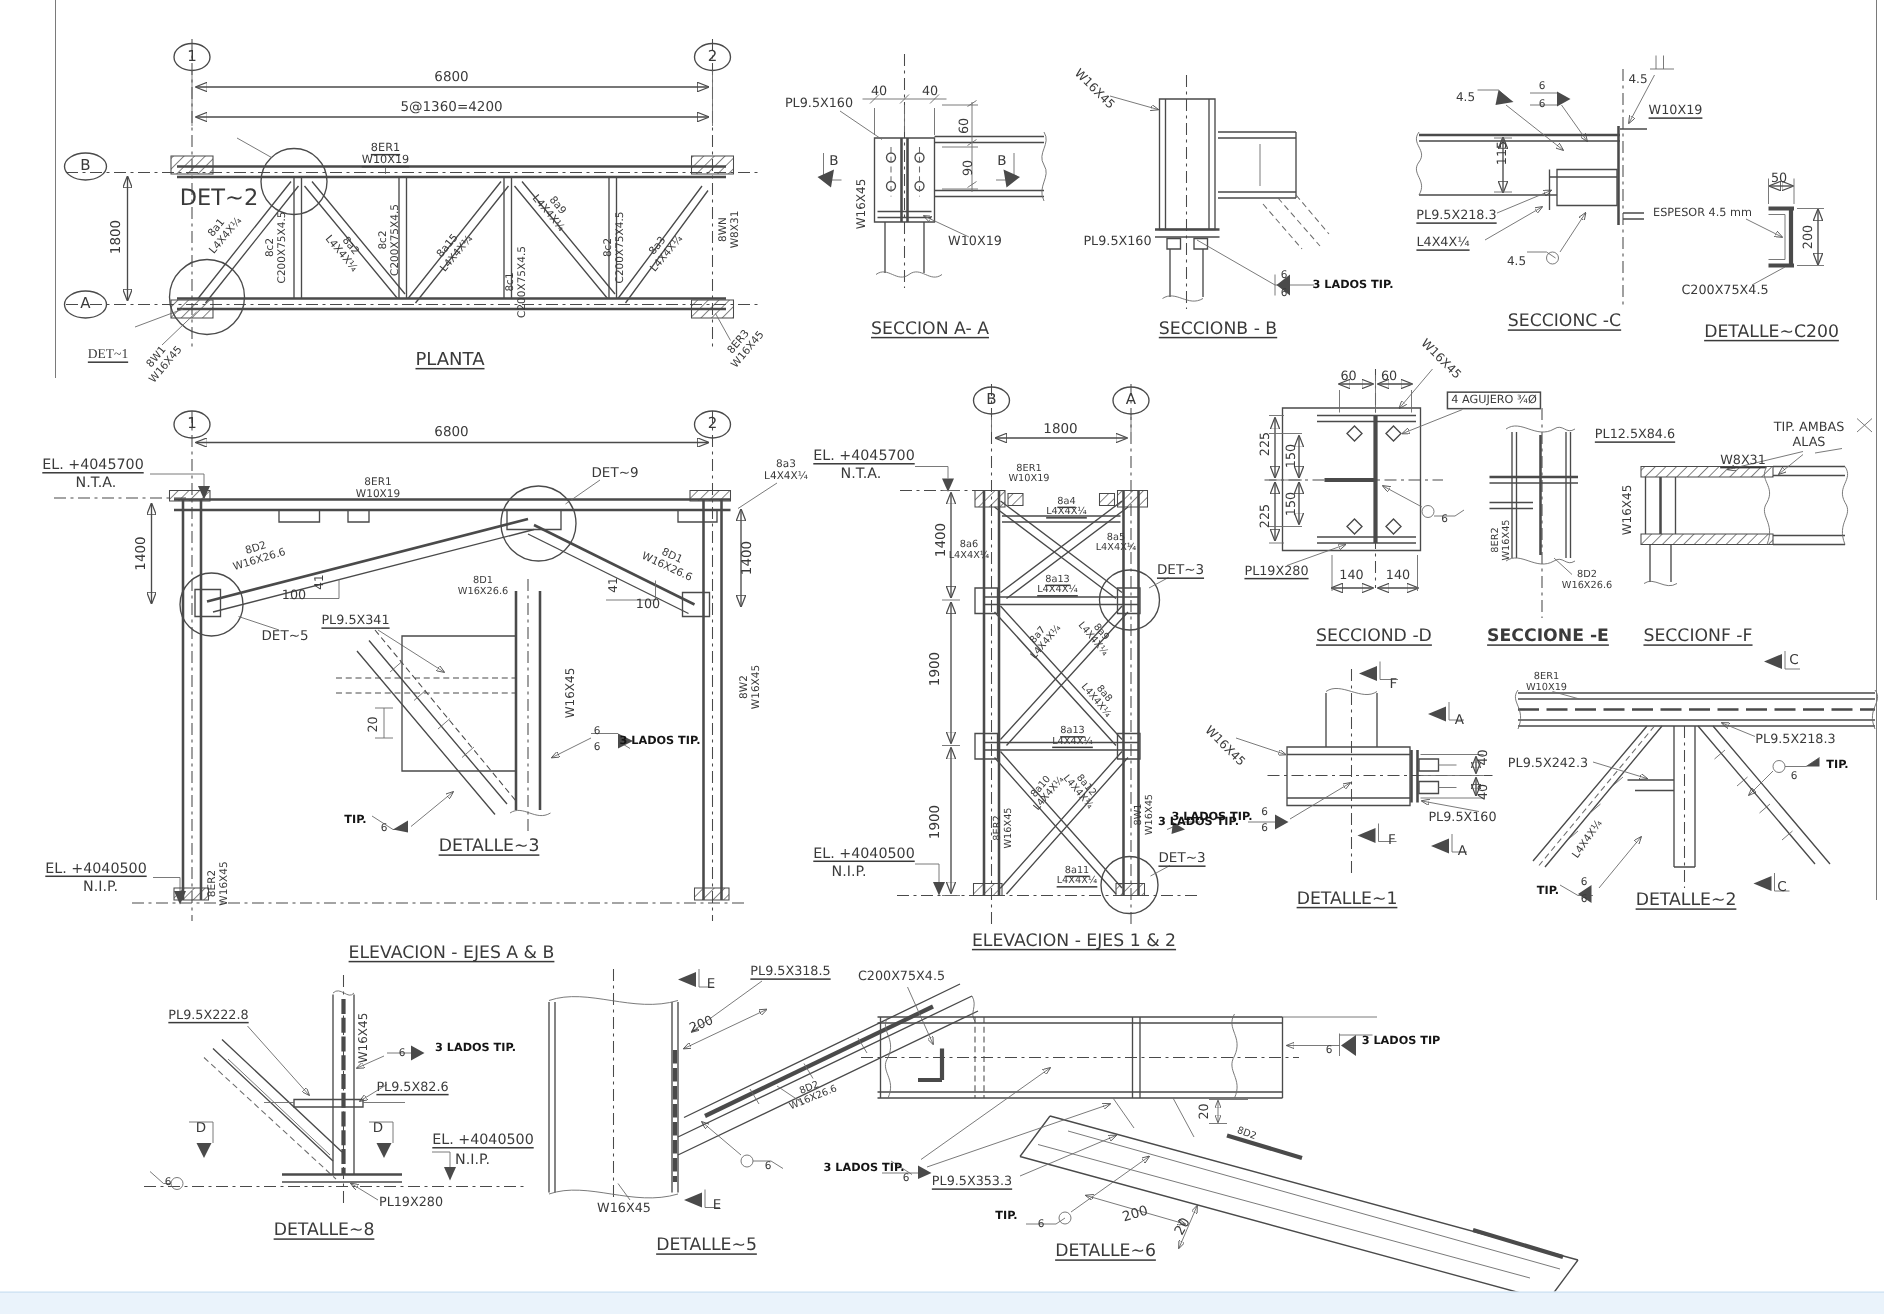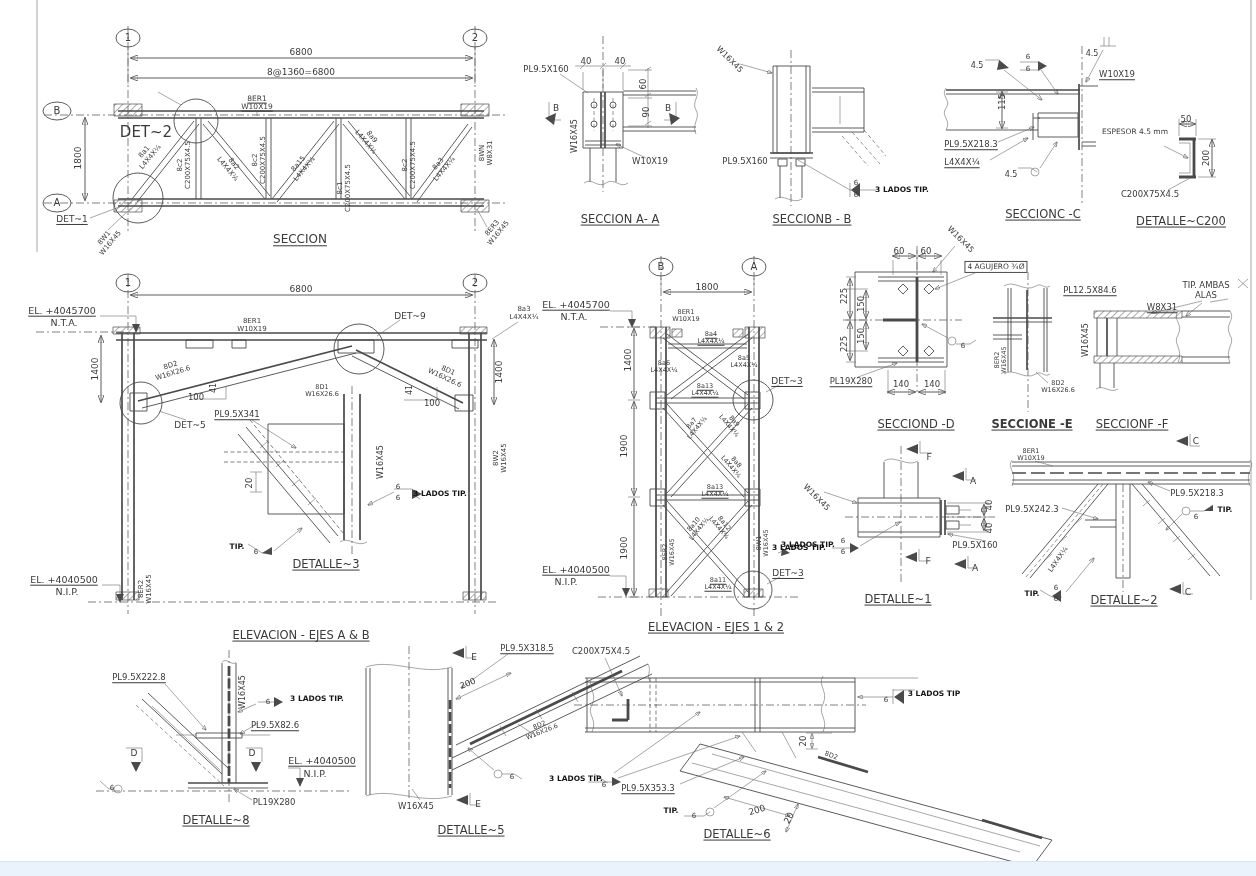--- a/index.html
+++ b/index.html
@@ -420,21 +420,21 @@
     <line class="t" x1="714" y1="808" x2="766" y2="771" marker-end="url(#ar)"></line>
     <line class="t" x1="680" y1="784" x2="744" y2="757" marker-end="url(#ar)"></line>
     <line class="t" x1="605" y1="658" x2="622" y2="696" marker-end="url(#ar)"></line>
   </g>
 </svg>
 
 <div id="labels">
       <div class="lbl" style="left: 128px; top: 38px; font-size: 10px; transform: translate(-50%, -50%);">1</div>
       <div class="lbl" style="left: 475px; top: 38px; font-size: 10px; transform: translate(-50%, -50%);">2</div>
       <div class="lbl" style="left: 301px; top: 52px; font-size: 9px; transform: translate(-50%, -50%);">6800</div>
-      <div class="lbl" style="left: 301px; top: 72px; font-size: 9px; transform: translate(-50%, -50%);">8@1360=6800</div>
+      <div class="lbl" style="left: 301px; top: 72px; font-size: 9px; transform: translate(-50%, -50%);">5@1360=4200</div>
       <div class="lbl" style="left: 146px; top: 104px; font-size: 15px; transform: translate(-50%, -50%); margin-top: 28px;">DET~2</div>
       <div class="lbl ul" style="left: 257px; top: 103px; font-size: 7.5px; transform: translate(-50%, -50%);">8ER1
 W10X19</div>
       <div class="lbl" style="left: 57px; top: 111px; font-size: 10px; transform: translate(-50%, -50%);">B</div>
       <div class="lbl" style="left: 57px; top: 203px; font-size: 10px; transform: translate(-50%, -50%);">A</div>
       <div class="lbl" style="left: 78px; top: 158px; font-size: 9px; transform: translate(-50%, -50%) rotate(-90deg);">1800</div>
       <div class="lbl" style="left: 148px; top: 155px; font-size: 7px; transform: translate(-50%, -50%) rotate(-50deg);">8a1
 L4X4X¼</div>
       <div class="lbl" style="left: 185px; top: 165px; font-size: 7px; transform: translate(-50%, -50%) rotate(-90deg);">8c2
 C200X75X4.5</div>
@@ -447,26 +447,26 @@
       <div class="lbl" style="left: 368px; top: 140px; font-size: 7px; transform: translate(-50%, -50%) rotate(50deg);">8a9
 L4X4X¼</div>
       <div class="lbl" style="left: 345px; top: 188px; font-size: 7px; transform: translate(-50%, -50%) rotate(-90deg);">8c1
 C200X75X4.5</div>
       <div class="lbl" style="left: 410px; top: 165px; font-size: 7px; transform: translate(-50%, -50%) rotate(-90deg);">8c2
 C200X75X4.5</div>
       <div class="lbl" style="left: 442px; top: 167px; font-size: 7px; transform: translate(-50%, -50%) rotate(-50deg);">8a3
 L4X4X¼</div>
       <div class="lbl" style="left: 487px; top: 153px; font-size: 7px; transform: translate(-50%, -50%) rotate(-90deg);">8WN
 W8X31</div>
-      <div class="lbl ul" style="left: 72px; top: 219px; font-size: 9px; transform: translate(-50%, -50%);">DET~1</div>
+      <div class="lbl ul" style="left: 72px; top: 236px; font-size: 9px; transform: translate(-50%, -50%); font-family: Liberation Serif, serif;">DET~1</div>
       <div class="lbl" style="left: 108px; top: 241px; font-size: 7px; transform: translate(-50%, -50%) rotate(-50deg);">8W1
 W16X45</div>
       <div class="lbl" style="left: 496px; top: 231px; font-size: 7px; transform: translate(-50%, -50%) rotate(-50deg);">8ER3
 W16X45</div>
-      <div class="lbl ul" style="left: 300px; top: 240px; font-size: 12px; transform: translate(-50%, -50%);">SECCION</div>
+      <div class="lbl ul" style="left: 300px; top: 240px; font-size: 12px; transform: translate(-50%, -50%);">PLANTA</div>
       <div class="lbl" style="left: 546px; top: 70px; font-size: 8.5px; transform: translate(-50%, -50%);">PL9.5X160</div>
       <div class="lbl" style="left: 586px; top: 62px; font-size: 8.5px; transform: translate(-50%, -50%);">40</div>
       <div class="lbl" style="left: 620px; top: 62px; font-size: 8.5px; transform: translate(-50%, -50%);">40</div>
       <div class="lbl" style="left: 644px; top: 84px; font-size: 8.5px; transform: translate(-50%, -50%) rotate(-90deg);">60</div>
       <div class="lbl" style="left: 647px; top: 112px; font-size: 8.5px; transform: translate(-50%, -50%) rotate(-90deg);">90</div>
       <div class="lbl" style="left: 556px; top: 108px; font-size: 9px; transform: translate(-50%, -50%);">B</div>
       <div class="lbl" style="left: 668px; top: 108px; font-size: 9px; transform: translate(-50%, -50%);">B</div>
       <div class="lbl" style="left: 575px; top: 136px; font-size: 8px; transform: translate(-50%, -50%) rotate(-90deg);">W16X45</div>
       <div class="lbl" style="left: 650px; top: 162px; font-size: 8.5px; transform: translate(-50%, -50%);">W10X19</div>
       <div class="lbl ul" style="left: 620px; top: 219px; font-size: 11.5px; transform: translate(-50%, -50%);">SECCION A- A</div>
@@ -480,21 +480,21 @@
       <div class="lbl" style="left: 1028px; top: 58px; font-size: 7px; transform: translate(-50%, -50%);">6</div>
       <div class="lbl" style="left: 1028px; top: 70px; font-size: 7px; transform: translate(-50%, -50%);">6</div>
       <div class="lbl" style="left: 1092px; top: 54px; font-size: 8px; transform: translate(-50%, -50%);">4.5</div>
       <div class="lbl ul" style="left: 1117px; top: 75px; font-size: 8.5px; transform: translate(-50%, -50%);">W10X19</div>
       <div class="lbl" style="left: 1003px; top: 102px; font-size: 8.5px; transform: translate(-50%, -50%) rotate(-90deg);">115</div>
       <div class="lbl ul" style="left: 971px; top: 145px; font-size: 8.5px; transform: translate(-50%, -50%);">PL9.5X218.3</div>
       <div class="lbl ul" style="left: 962px; top: 163px; font-size: 8.5px; transform: translate(-50%, -50%);">L4X4X¼</div>
       <div class="lbl" style="left: 1011px; top: 175px; font-size: 8px; transform: translate(-50%, -50%);">4.5</div>
       <div class="lbl ul" style="left: 1043px; top: 214px; font-size: 11.5px; transform: translate(-50%, -50%);">SECCIONC -C</div>
       <div class="lbl" style="left: 1186px; top: 120px; font-size: 8.5px; transform: translate(-50%, -50%);">50</div>
-      <div class="lbl" style="left: 1135px; top: 132px; font-size: 7.5px; transform: translate(-50%, -50%);">ESPESOR 4.5 mm</div>
+      <div class="lbl" style="left: 1135px; top: 142px; font-size: 7.5px; transform: translate(-50%, -50%);">ESPESOR 4.5 mm</div>
       <div class="lbl" style="left: 1207px; top: 158px; font-size: 8.5px; transform: translate(-50%, -50%) rotate(-90deg);">200</div>
       <div class="lbl" style="left: 1150px; top: 195px; font-size: 8.5px; transform: translate(-50%, -50%);">C200X75X4.5</div>
       <div class="lbl ul" style="left: 1181px; top: 221px; font-size: 11.5px; transform: translate(-50%, -50%);">DETALLE~C200</div>
       <div class="lbl ul" style="left: 62px; top: 311px; font-size: 9.5px; transform: translate(-50%, -50%);">EL. +4045700</div>
       <div class="lbl" style="left: 64px; top: 323px; font-size: 9.5px; transform: translate(-50%, -50%);">N.T.A.</div>
       <div class="lbl" style="left: 128px; top: 283px; font-size: 10px; transform: translate(-50%, -50%);">1</div>
       <div class="lbl" style="left: 475px; top: 283px; font-size: 10px; transform: translate(-50%, -50%);">2</div>
       <div class="lbl" style="left: 301px; top: 289px; font-size: 9px; transform: translate(-50%, -50%);">6800</div>
       <div class="lbl" style="left: 252px; top: 326px; font-size: 7px; transform: translate(-50%, -50%);">8ER1
 W10X19</div>
@@ -532,21 +532,21 @@
       <div class="lbl ul" style="left: 301px; top: 635px; font-size: 11.5px; transform: translate(-50%, -50%);">ELEVACION - EJES A &amp; B</div>
       <div class="lbl ul" style="left: 576px; top: 305px; font-size: 9.5px; transform: translate(-50%, -50%);">EL. +4045700</div>
       <div class="lbl" style="left: 574px; top: 317px; font-size: 9.5px; transform: translate(-50%, -50%);">N.T.A.</div>
       <div class="lbl" style="left: 661px; top: 267px; font-size: 10px; transform: translate(-50%, -50%);">B</div>
       <div class="lbl" style="left: 754px; top: 267px; font-size: 10px; transform: translate(-50%, -50%);">A</div>
       <div class="lbl" style="left: 707px; top: 287px; font-size: 9px; transform: translate(-50%, -50%);">1800</div>
       <div class="lbl" style="left: 686px; top: 316px; font-size: 6.5px; transform: translate(-50%, -50%);">8ER1
 W10X19</div>
       <div class="lbl ul" style="left: 711px; top: 338px; font-size: 6.5px; transform: translate(-50%, -50%);">8a4
 L4X4X¼</div>
-      <div class="lbl" style="left: 664px; top: 367px; font-size: 6.5px; transform: translate(-50%, -50%);">8a6
+      <div class="lbl" style="left: 646px; top: 367px; font-size: 6.5px; transform: translate(-50%, -50%);">8a6
 L4X4X¼</div>
       <div class="lbl" style="left: 744px; top: 362px; font-size: 6.5px; transform: translate(-50%, -50%);">8a5
 L4X4X¼</div>
       <div class="lbl" style="left: 628px; top: 360px; font-size: 9px; transform: translate(-50%, -50%) rotate(-90deg);">1400</div>
       <div class="lbl ul" style="left: 705px; top: 390px; font-size: 6.5px; transform: translate(-50%, -50%);">8a13
 L4X4X¼</div>
       <div class="lbl ul" style="left: 787px; top: 381px; font-size: 9px; transform: translate(-50%, -50%);">DET~3</div>
       <div class="lbl" style="left: 695px; top: 426px; font-size: 6.5px; transform: translate(-50%, -50%) rotate(-50deg);">8a7
 L4X4X¼</div>
       <div class="lbl" style="left: 731px; top: 424px; font-size: 6.5px; transform: translate(-50%, -50%) rotate(50deg);">8a9

